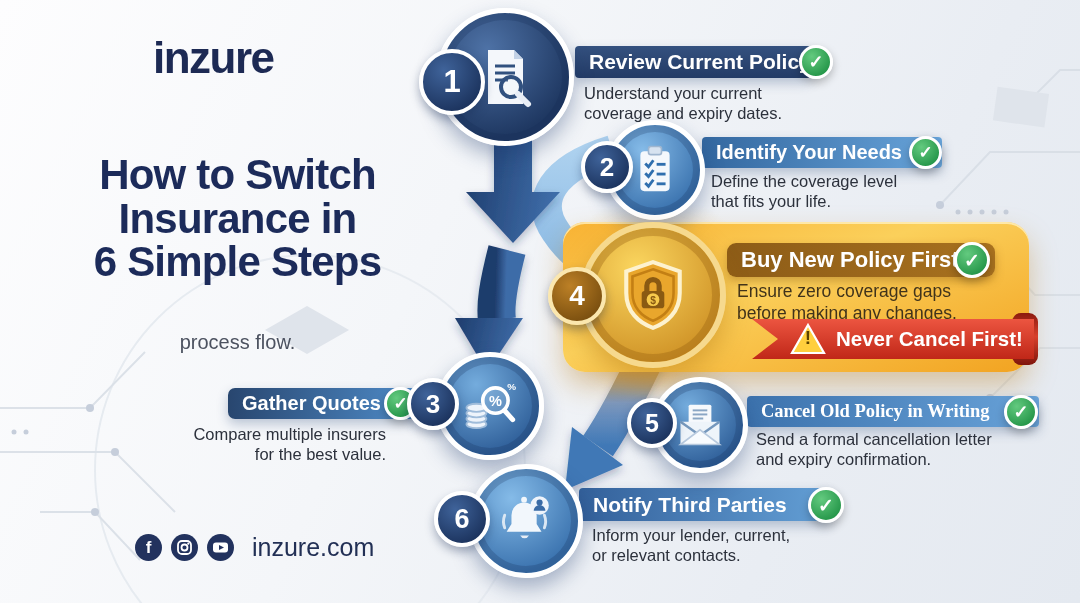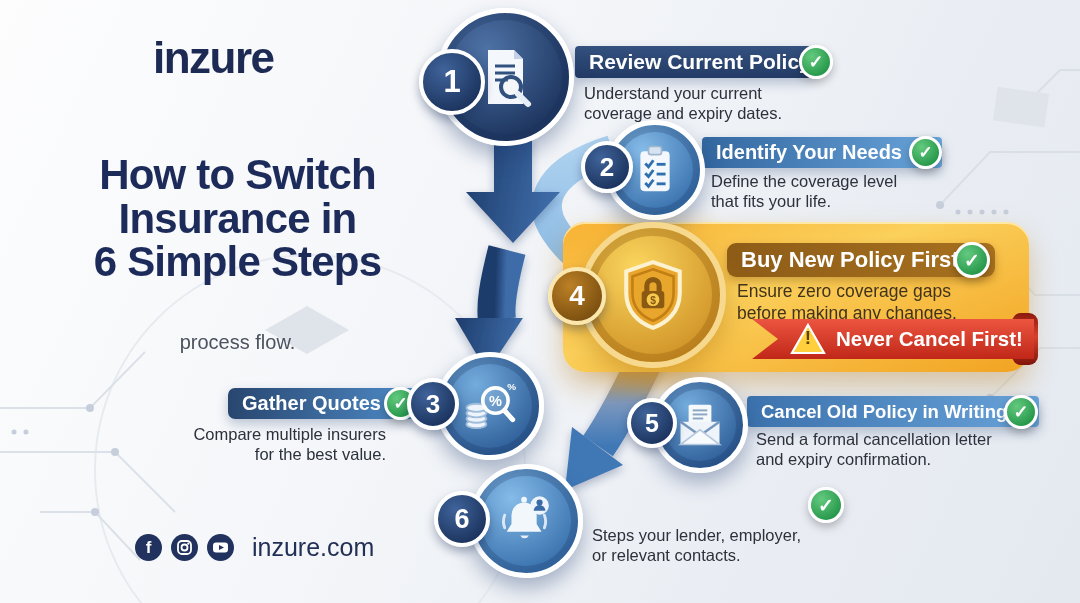--- a/index.html
+++ b/index.html
@@ -43,21 +43,21 @@
                 border-color:#fbe7ae; }
 
   .banner { position:absolute; display:flex; align-items:center; color:#fff;
             font-weight:700; padding:0 14px; border-radius:4px; white-space:nowrap;
             box-shadow:0 5px 12px rgba(30,60,110,.28); z-index:2; }
   .bn1 { background:linear-gradient(180deg,#34517f,#233b66); }
   .bn2 { background:linear-gradient(90deg,#33679f,#68a4da); }
   .bn3 { background:linear-gradient(90deg,#28466f,#4f8cc9); border-radius:7px; }
   .bn4 { background:linear-gradient(90deg,#8d5c17,#a8711f); border-radius:9px;
          box-shadow:0 4px 10px rgba(120,70,10,.35); }
-  .bn5 { background:linear-gradient(90deg,#3c72ad,#68a2d8); }
+  .bn5 { background:linear-gradient(90deg,#3c72ad,#68a2d8);font-family:Liberation Serif, serif; }
   .bn6 { background:linear-gradient(90deg,#33609a,#64a0d6); }
 
   .check { position:absolute; border-radius:50%; border:3px solid #fff;
            background:radial-gradient(circle at 35% 30%, #63ca7f, #27984b 75%);
            color:#fff; font-weight:800; display:flex; align-items:center;
            justify-content:center; box-shadow:0 4px 8px rgba(0,0,0,.25); z-index:5; }
 
   .desc { position:absolute; font-size:16.5px; line-height:1.24; color:#2c313c; z-index:3; }
 
   
@@ -316,19 +316,22 @@
       <g stroke="#dbe7f3" stroke-width="3" fill="none" stroke-linecap="round">
         <path d="M10 26 a18 18 0 0 0 0 13"></path>
           <path d="M51 26 a18 18 0 0 1 0 13"></path>
       </g>
       <circle cx="46" cy="16" r="9.5" fill="#eef4fb"></circle>
       <circle cx="46" cy="13" r="3.2" fill="#3a6ba6"></circle>
       <path d="M40 21.5 a6 6 0 0 1 12 0" fill="#3a6ba6"></path>
     </svg>
   </div>
   <div class="badge" style="left:434px;top:491px;width:56px;height:56px;font-size:27px;">6</div>
+  <div class="banner bn6" style="left:579px;top:488px;width:252px;height:33px;font-size:21px;">
+    <span>Notify Third Parties</span>
+  </div>
   <div class="check" style="left:808px;top:487px;width:36px;height:36px;font-size:19px;">✓</div>
   <div class="desc" style="left:592px;top:525px;width:260px;">
-    <span>Steps your lender, employer,</span><br>
+    <span>Inform your lender, current,</span><br>
     <span>or relevant contacts.</span>
   </div>
 
 </div>
 
 </body></html>

